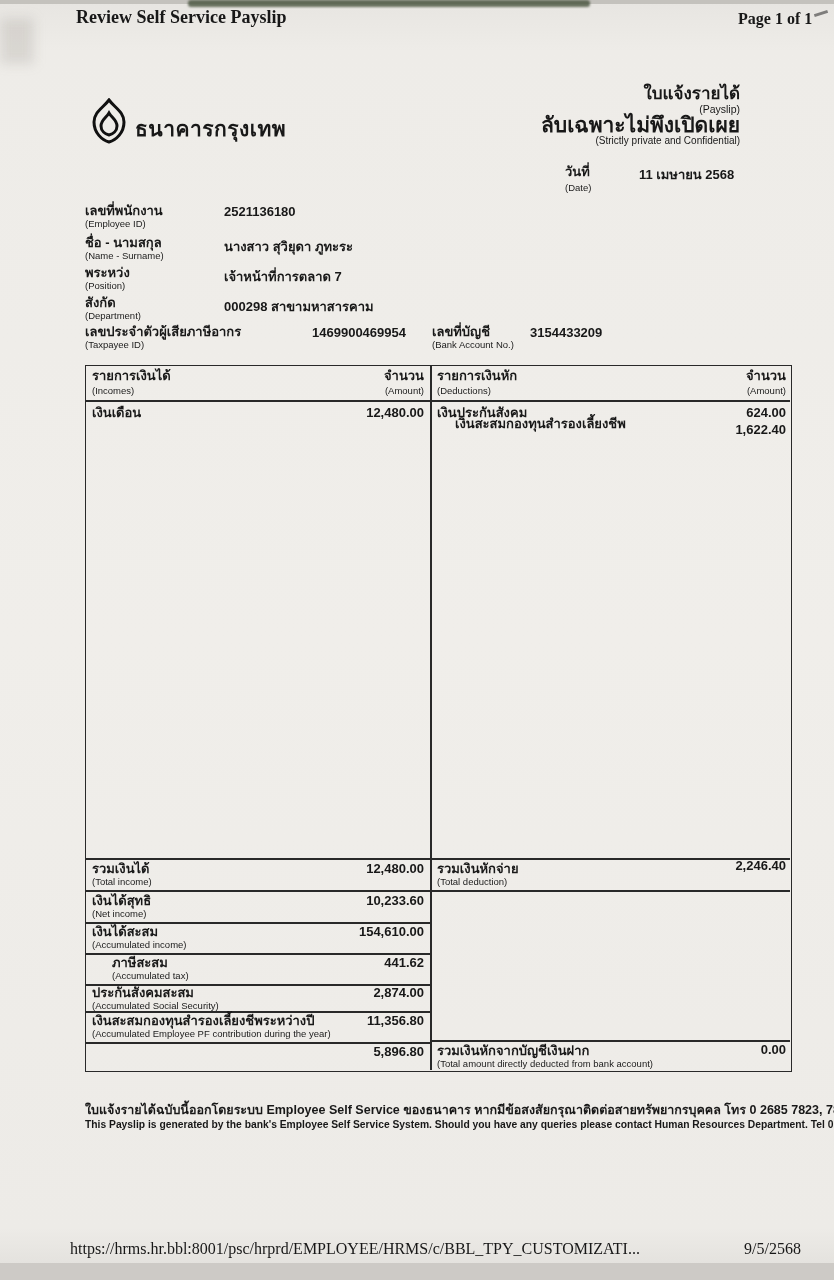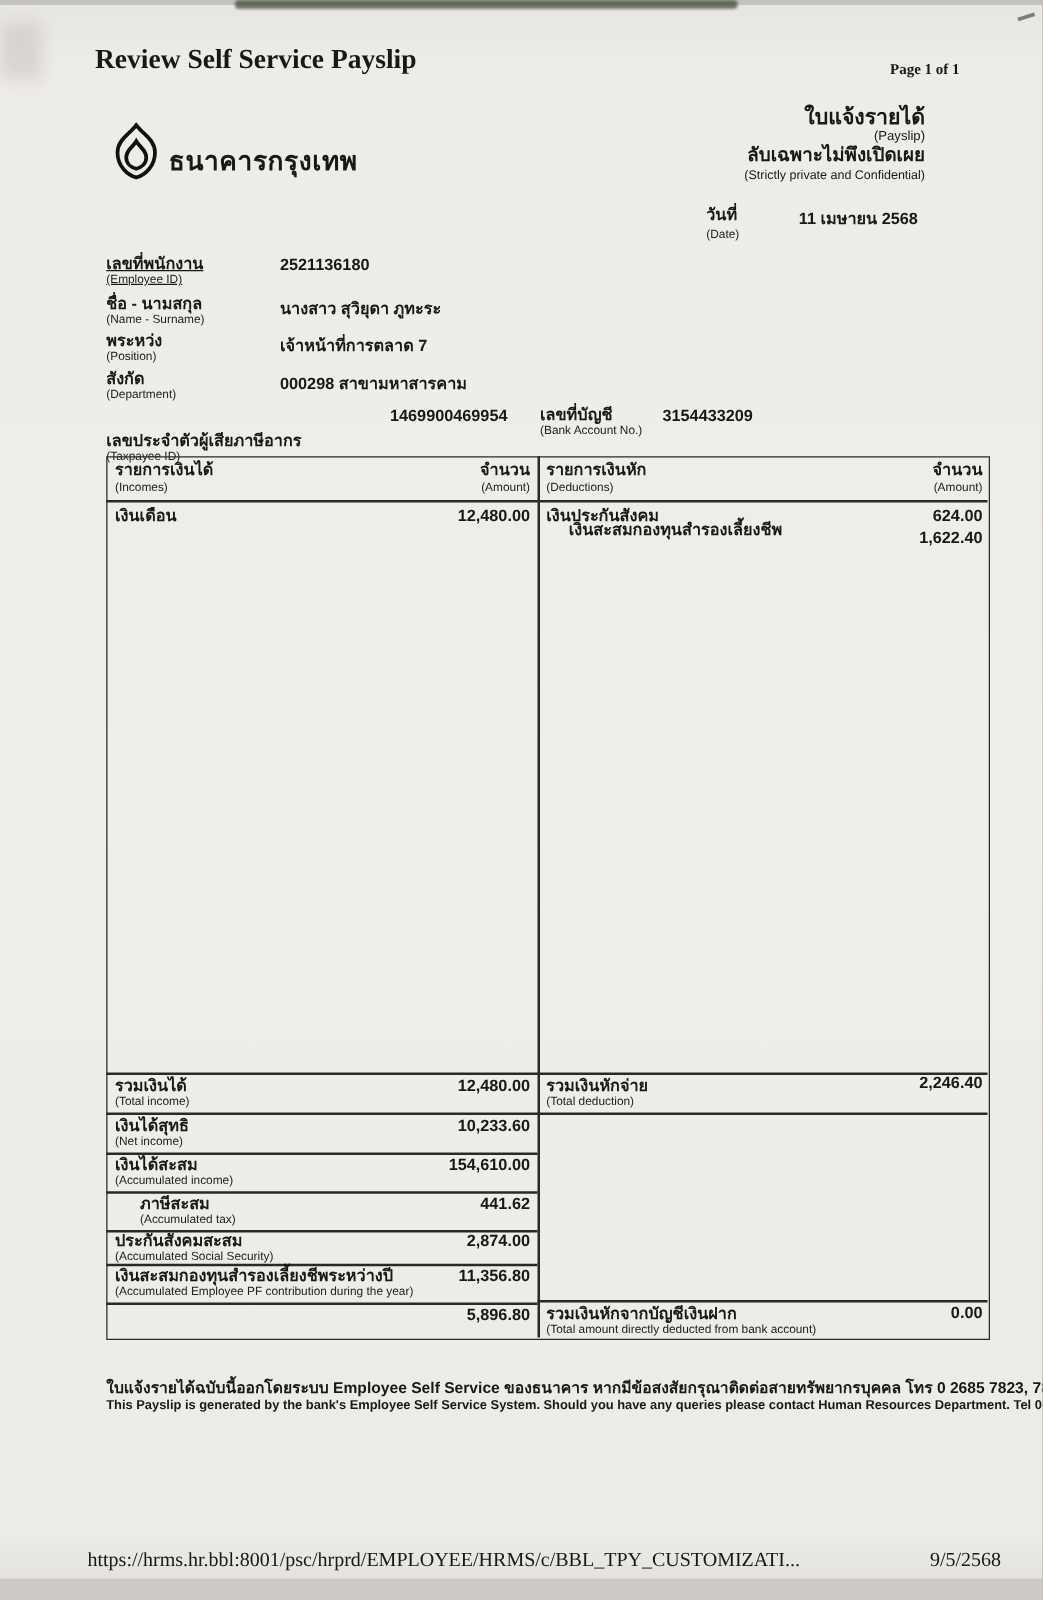--- a/index.html
+++ b/index.html
@@ -40,42 +40,42 @@
 <body>
 
 <div id="paper">
 
   <div class="abs artifact-top2"></div>
   <div class="abs artifact-top"></div>
   <div class="abs artifact-corner"></div>
   <div class="abs scan-smudge"></div>
   <div class="abs artifact-bottom"></div>
 
-  <div class="abs serif b" style="left:76px;top:34px;font-size:22px;">Review Self Service Payslip</div>
-  <div class="abs serif b" style="left:712px;top:10px;font-size:12px;margin-top:38px;">Page 1 of 1</div>
+  <div class="abs serif b" style="left:76px;top:7px;font-size:18px;">Review Self Service Payslip</div>
+  <div class="abs serif b" style="left:738px;top:10px;font-size:16px;">Page 1 of 1</div>
 
   <div class="abs" style="left:88px;top:98px;width:42px;height:46px;">
     <svg width="42" height="46" viewBox="0 0 42 46">
       <path d="M21 2 C15 10 6 14 6 24 C6 35 14 42 21 44 C28 42 36 35 36 24 C36 14 27 10 21 2 Z" fill="none" stroke="#141414" stroke-width="3"></path>
       <path d="M21 15 C18 20 13 22 13 28 C13 33 17 36 21 37 C25 36 29 33 29 28 C29 22 24 20 21 15 Z" fill="none" stroke="#141414" stroke-width="3"></path>
     </svg>
   </div>
   <div class="abs b" style="left:135px;top:112px;font-size:21px;letter-spacing:0.5px;">ธนาคารกรุงเทพ</div>
 
   <div class="abs right-align" style="left:440px;top:84px;width:300px;">
     <div class="b" style="font-size:17px;line-height:19px;">ใบแจ้งรายได้</div>
     <div style="font-size:10.5px;line-height:13px;">(Payslip)</div>
-    <div class="b" style="font-size:15px;line-height:18px;">ลับเฉพาะไม่พึงเปิดเผย</div>
+    <div class="b" style="font-size:21px;line-height:18px;">ลับเฉพาะไม่พึงเปิดเผย</div>
     <div style="font-size:10px;line-height:13px;">(Strictly private and Confidential)</div>
   </div>
   <div class="abs lbl-th" style="left:565px;top:165px;">วันที่</div>
   <div class="abs lbl-en" style="left:565px;top:182px;">(Date)</div>
   <div class="abs val" style="left:639px;top:164px;">11 เมษายน 2568</div>
 
-  <div class="abs" style="left:85px;top:204px;text-decoration:underline;">
+  <div class="abs" style="left:85px;top:204px;">
     <div class="lbl-th">เลขที่พนักงาน</div>
     <div class="lbl-en">(Employee ID)</div>
   </div>
   <div class="abs val" style="left:224px;top:204px;">2521136180</div>
 
   <div class="abs" style="left:85px;top:236px;">
     <div class="lbl-th">ชื่อ - นามสกุล</div>
     <div class="lbl-en">(Name - Surname)</div>
   </div>
   <div class="abs val" style="left:224px;top:236px;">นางสาว สุวิยุดา ภูทะระ</div>
@@ -85,21 +85,21 @@
     <div class="lbl-en">(Position)</div>
   </div>
   <div class="abs val" style="left:224px;top:266px;">เจ้าหน้าที่การตลาด 7</div>
 
   <div class="abs" style="left:85px;top:296px;">
     <div class="lbl-th">สังกัด</div>
     <div class="lbl-en">(Department)</div>
   </div>
   <div class="abs val" style="left:224px;top:296px;">000298 สาขามหาสารคาม</div>
 
-  <div class="abs" style="left:85px;top:325px;margin-top:21px;">
+  <div class="abs" style="left:85px;top:325px;">
     <div class="lbl-th">เลขประจำตัวผู้เสียภาษีอากร</div>
     <div class="lbl-en">(Taxpayee ID)</div>
   </div>
   <div class="abs val" style="left:312px;top:325px;">1469900469954</div>
 
   <div class="abs" style="left:432px;top:325px;">
     <div class="lbl-th">เลขที่บัญชี</div>
     <div class="lbl-en">(Bank Account No.)</div>
   </div>
   <div class="abs val" style="left:530px;top:325px;">3154433209</div>

